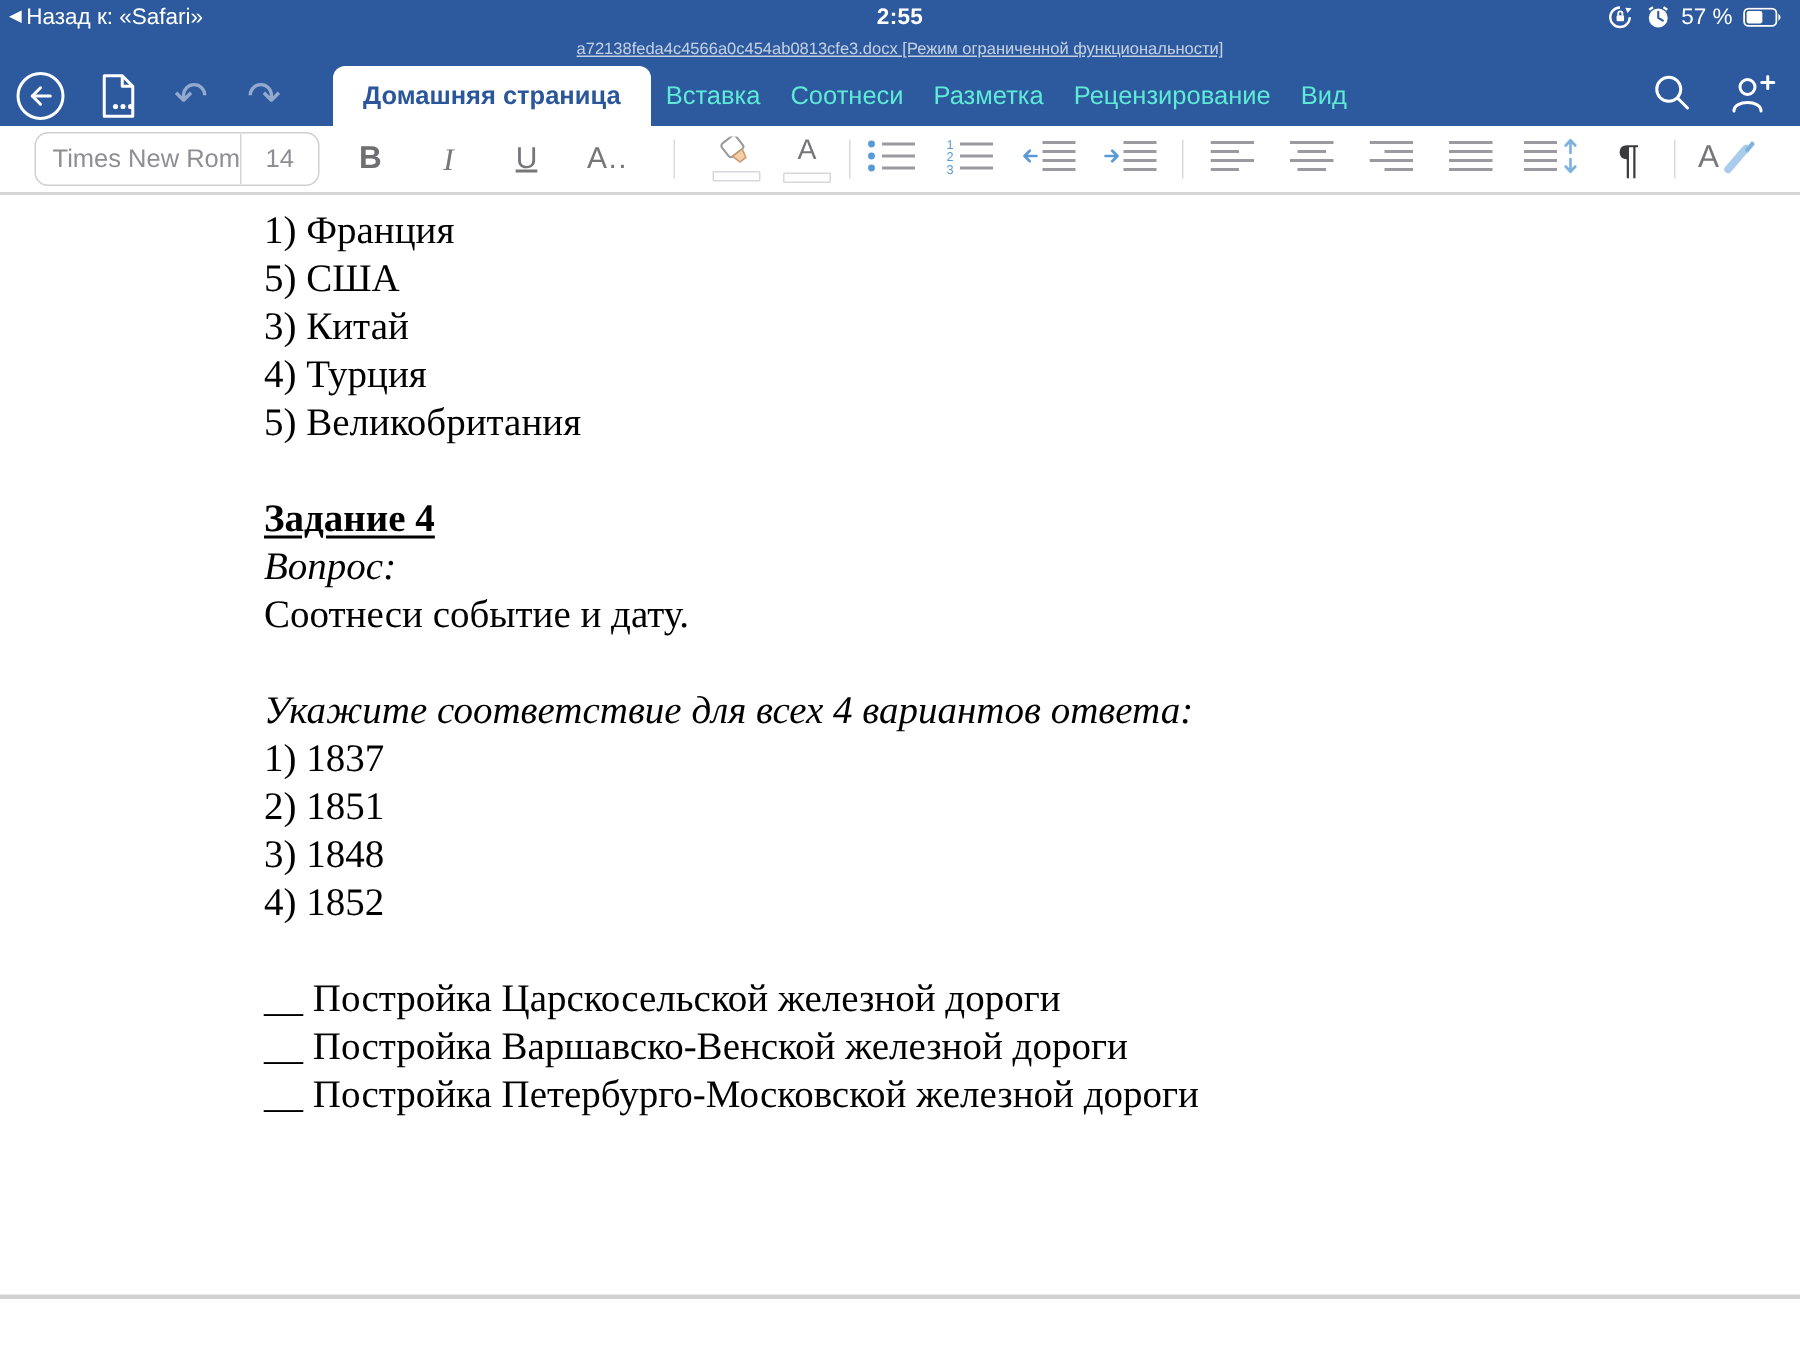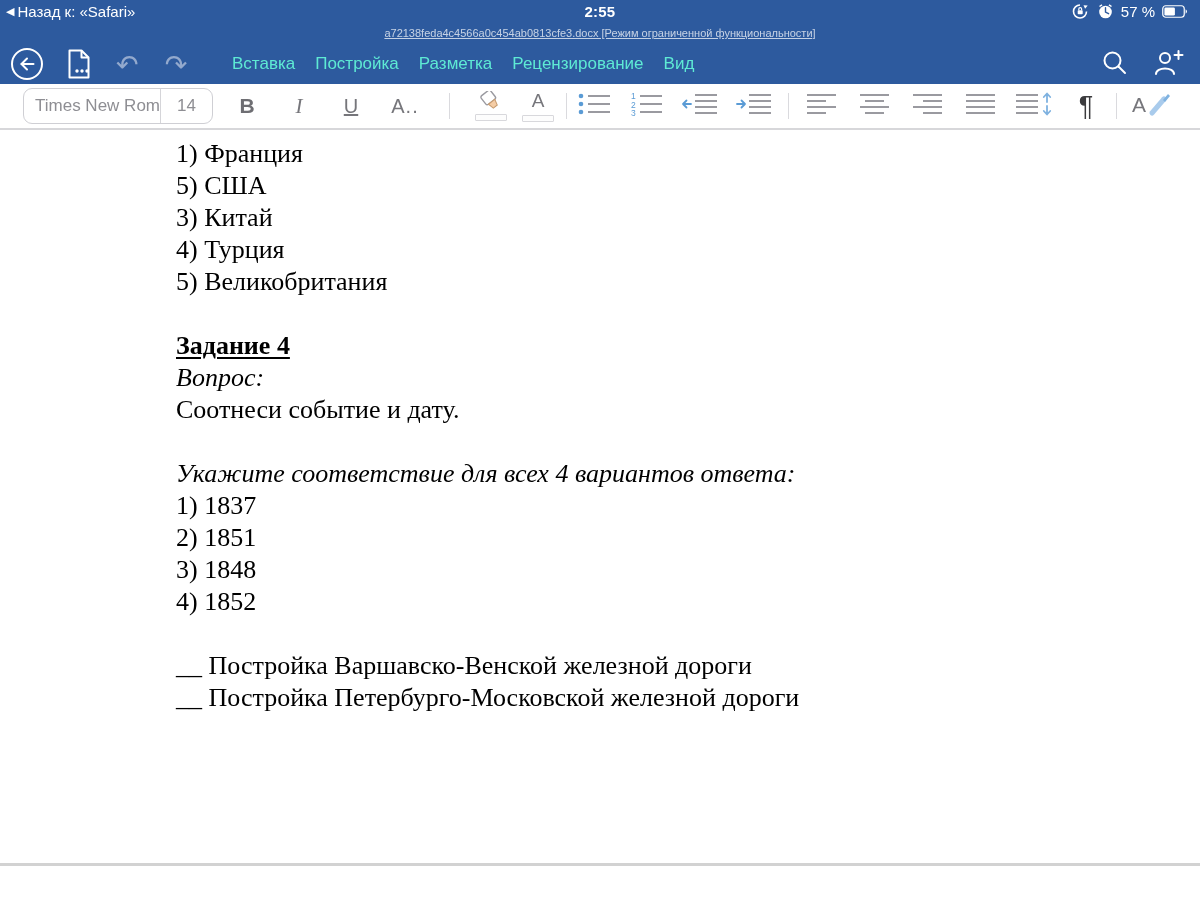--- a/index.html
+++ b/index.html
@@ -121,22 +121,23 @@
           <path d="M15.5 1.5 v7 h7" fill="none" stroke="#fff" stroke-width="2" stroke-linejoin="round"></path>
           <circle cx="11" cy="22" r="1.7" fill="#fff"></circle>
             <circle cx="16" cy="22" r="1.7" fill="#fff"></circle>
             <circle cx="21" cy="22" r="1.7" fill="#fff"></circle>
         </svg>
       </span>
       <span class="icn icn-undo undo-redo">↶</span>
       <span class="icn icn-redo undo-redo">↷</span>
     </div>
     <div class="rtab-list">
+        <div class="rtab active">Домашняя страница</div>
         <div class="rtab">Вставка</div>
-        <div class="rtab">Постройка</div>
+        <div class="rtab">Соотнеси</div>
         <div class="rtab">Разметка</div>
         <div class="rtab">Рецензирование</div>
         <div class="rtab">Вид</div>
       </div>
     <div class="tr-right">
       <span>
         <svg width="27" height="27" viewBox="0 0 27 27">
           <circle cx="11.5" cy="11.5" r="8" fill="none" stroke="#fff" stroke-width="2"></circle>
           <line x1="17.5" y1="17.5" x2="24" y2="24" stroke="#fff" stroke-width="2" stroke-linecap="round"></line>
         </svg>
@@ -317,19 +318,20 @@
       <div class="doc-line s-bold-underline">Задание 4</div>
       <div class="doc-line s-italic">Вопрос:</div>
       <div class="doc-line s-normal">Соотнеси событие и дату.</div>
       <div class="doc-line s-blank">&nbsp;</div>
       <div class="doc-line s-italic">Укажите соответствие для всех 4 вариантов ответа:</div>
       <div class="doc-line s-normal">1) 1837</div>
       <div class="doc-line s-normal">2) 1851</div>
       <div class="doc-line s-normal">3) 1848</div>
       <div class="doc-line s-normal">4) 1852</div>
       <div class="doc-line s-blank">&nbsp;</div>
+      <div class="doc-line s-normal">__ Постройка Царскосельской железной дороги</div>
       <div class="doc-line s-normal">__ Постройка Варшавско-Венской железной дороги</div>
       <div class="doc-line s-normal">__ Постройка Петербурго-Московской железной дороги</div>
     </div>
 
   <div class="bottom-rule"></div>
 
 </div>
 
 </body></html>

